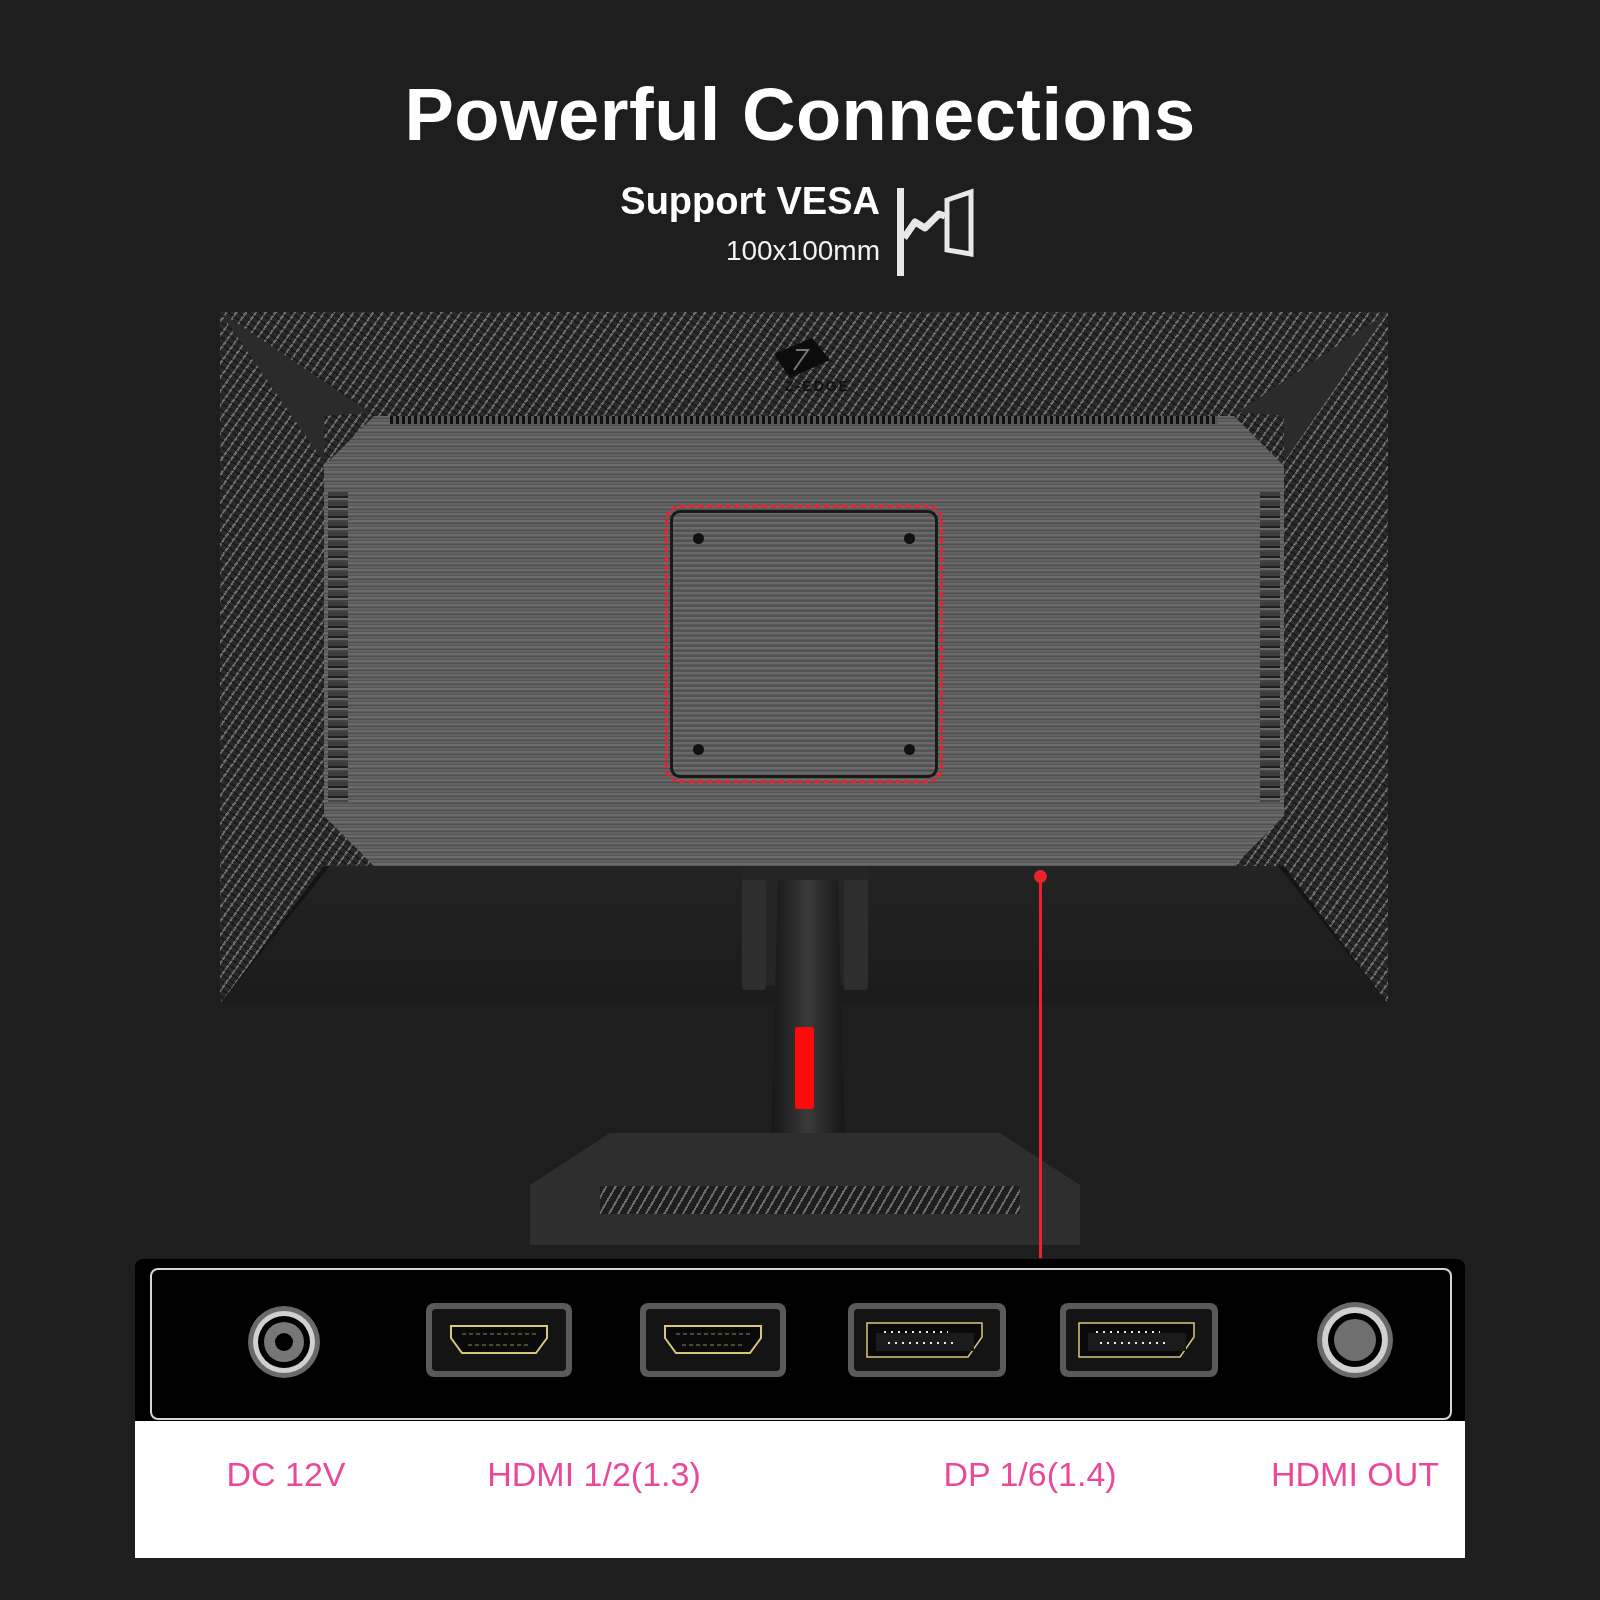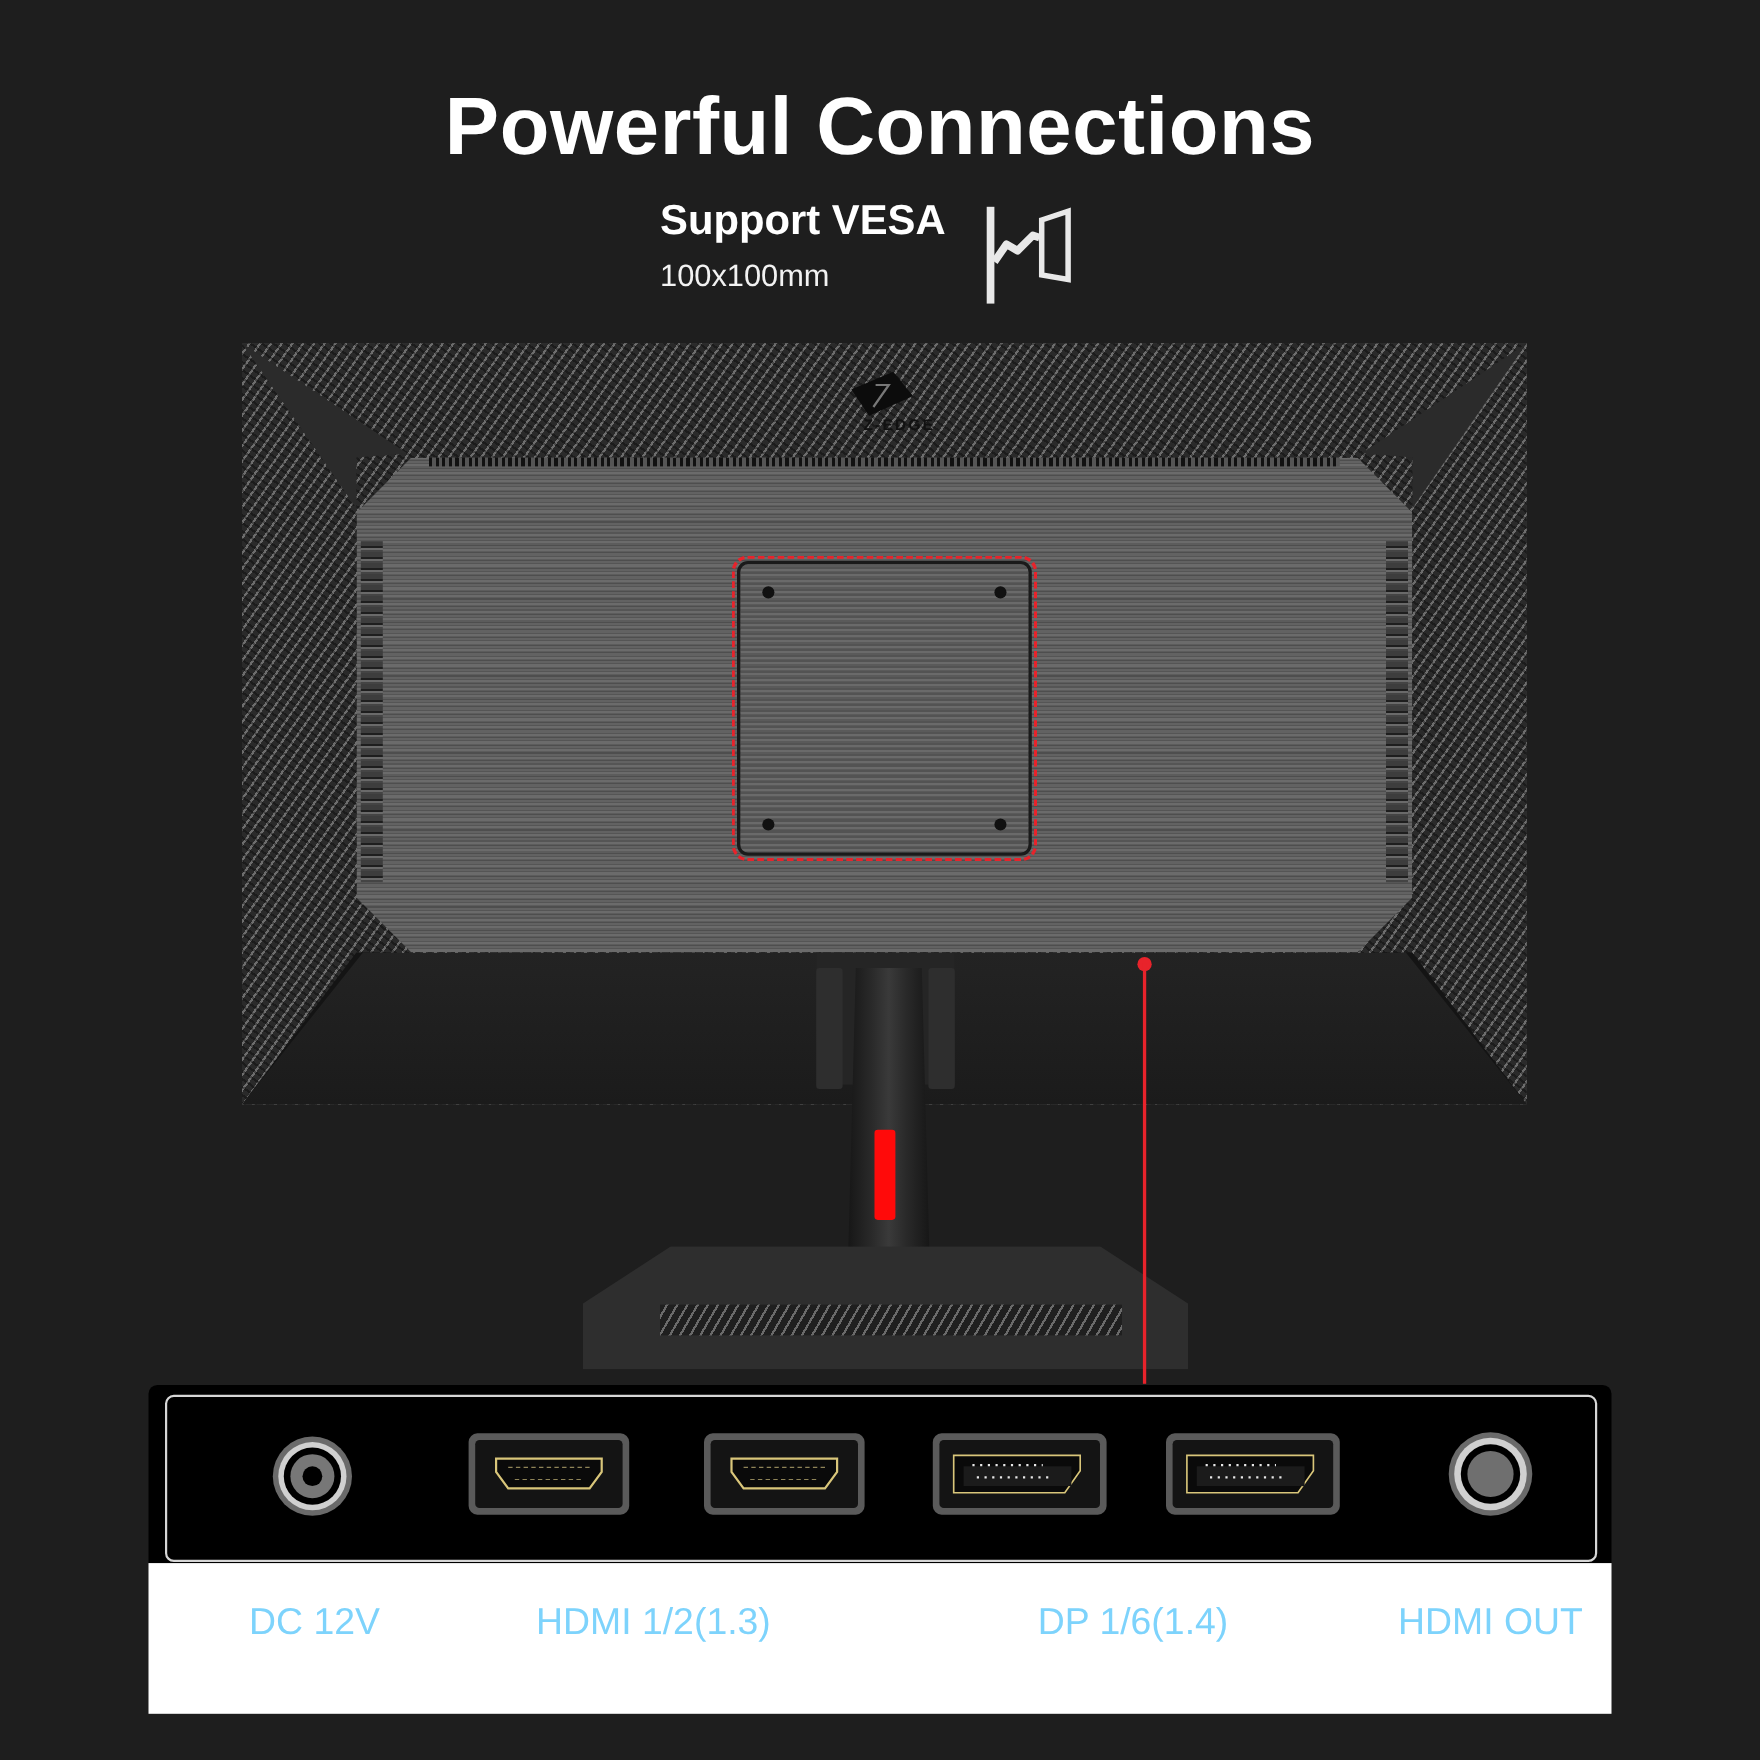--- a/index.html
+++ b/index.html
@@ -8,21 +8,21 @@
       background: #1e1e1e;
       position: relative; overflow: hidden;
       font-family: "Liberation Sans", "DejaVu Sans", sans-serif;
       color: #fff;
     }
     .title {
       position: absolute; left: 0; right: 0; top: 72px;
       text-align: center; font-size: 74px; font-weight: bold; letter-spacing: 0.5px;
     }
     .vesa-block {
-      position: absolute; top: 180px; left: 600px; width: 280px; text-align: left;
+      position: absolute; top: 180px; left: 600px; width: 280px; text-align: right;
     }
     .vesa-title { font-size: 38px; font-weight: bold; }
     .vesa-sub { font-size: 28px; margin-top: 12px; color: #f2f2f2; }
     .vesa-icon { position: absolute; left: 895px; top: 184px; width: 90px; height: 96px; }
 
     
     .monitor { position: absolute; left: 220px; top: 312px; width: 1168px; height: 692px; }
     .carbon {
       position: absolute; inset: 0;
       background:
@@ -99,21 +99,21 @@
       background: #000; border-radius: 8px 8px 0 0;
     }
     .port-inner {
       position: absolute; left: 15px; top: 9px; width: 1298px; height: 148px;
       border: 2px solid #d6d6d6; border-radius: 8px;
     }
     .label-strip {
       position: absolute; left: 135px; top: 1421px; width: 1330px; height: 137px; background: #fff;
     }
     .port-label {
-      position: absolute; top: 1452px; text-align: center; color: #7dd3fc; font-size: 34px;
+      position: absolute; top: 1452px; text-align: center; color: #ec4899; font-size: 34px;
       line-height: 44px;
     }
     .port-label .sub { font-size: 30px; display: block; }
     .connector {
       position: absolute; top: 1303px; width: 146px; height: 74px;
       background: #5a5a5a; border-radius: 8px;
     }
     .connector .inner {
       position: absolute; left: 6px; top: 6px; right: 6px; bottom: 6px;
       background: #141414; border-radius: 4px;

